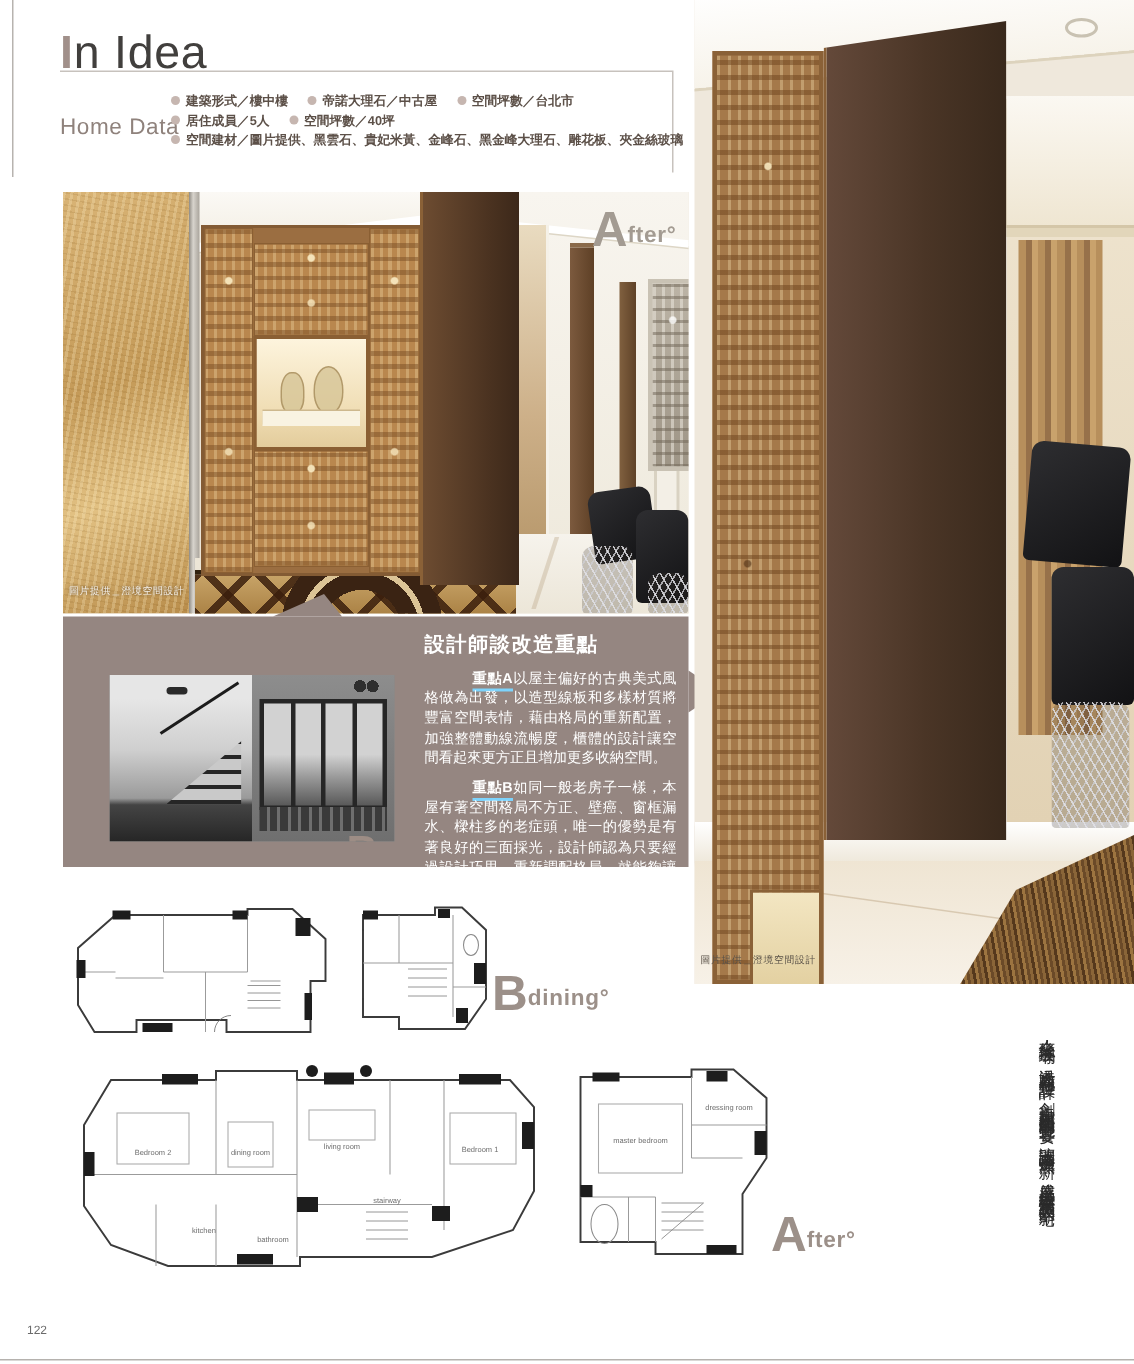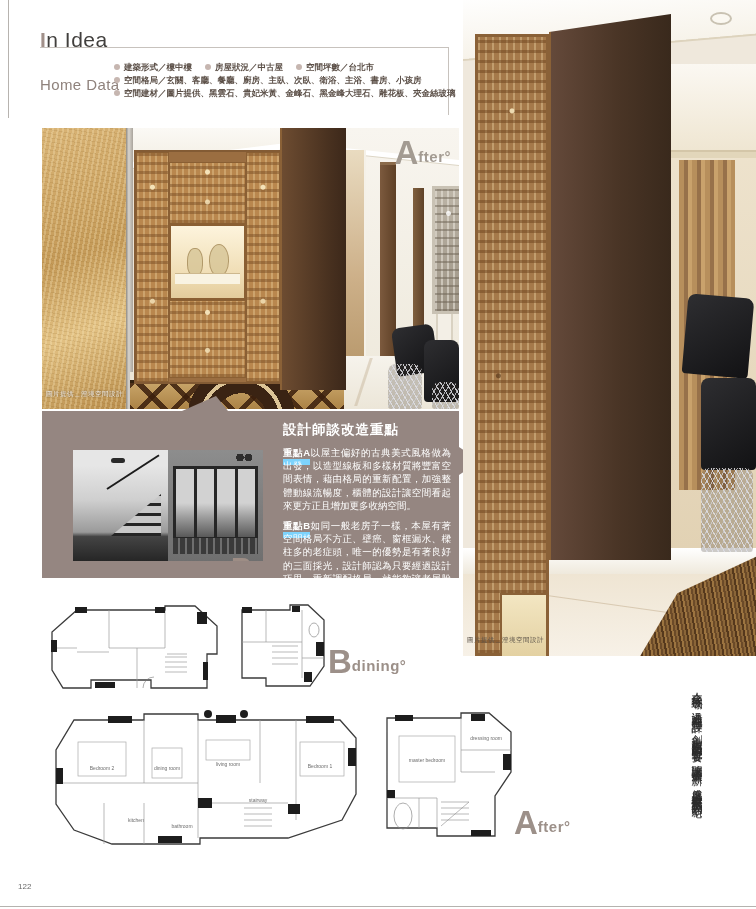--- a/index.html
+++ b/index.html
@@ -2,21 +2,21 @@
 <html><head>
 <meta charset="utf-8">
 <style>
   html,body{margin:0;padding:0;background:#fff;}
   #page{position:relative;width:756px;height:909px;background:#ffffff;overflow:hidden;
         font-family:"Liberation Sans","DejaVu Sans",sans-serif;}
   .abs{position:absolute;}
 
   
   #left-rule{left:8px;top:0;width:1px;height:118px;background:#b7b3af;}
-  #page-title{left:40px;top:28px;font-size:21px;color:#413f3d;letter-spacing:.5px;}
+  #page-title{left:40px;top:17px;font-size:31px;color:#413f3d;letter-spacing:.5px;}
   #page-title .initial{color:#a1908a;font-weight:600;}
   #title-rule{left:40px;top:47px;width:408px;height:1px;background:#c7c2bd;}
   #header-vrule{left:448px;top:47px;width:1px;height:68px;background:#c7c2bd;}
   #home-data-label{left:40px;top:76px;font-size:15px;color:#8f827c;letter-spacing:.4px;}
   #home-rows{left:114px;top:61px;width:336px;display:flex;flex-direction:column;gap:1px;}
   .hrow{display:flex;gap:13px;white-space:nowrap;}
   .hitem{display:flex;align-items:center;gap:4px;font-size:8.5px;font-weight:600;color:#5c5048;line-height:12px;}
   .bullet{width:6px;height:6px;border-radius:50%;background:#c6b6b0;flex:0 0 6px;}
 
   
@@ -102,21 +102,21 @@
   .bw-right{left:95px;top:0;width:95px;height:111px;background:linear-gradient(#8d8d8d,#6f6f6f);}
   .bw-window{left:5px;top:16px;width:85px;height:74px;background:#262626;display:flex;gap:3px;padding:3px;box-sizing:border-box;}
   .bw-pane{flex:1;background:linear-gradient(#d2d2d2 50%,#9a9a9a 72%,#595959);}
   .bw-radiator{left:5px;top:88px;width:85px;height:16px;background:repeating-linear-gradient(90deg,#3a3a3a 0 5px,#6e6e6e 5px 7px);}
   .bw-lamp{left:66px;top:3px;width:20px;height:9px;background:radial-gradient(circle at 30% 50%,#2e2e2e 0 4px,transparent 4px),radial-gradient(circle at 72% 50%,#2e2e2e 0 4px,transparent 4px);}
   #bw-before{left:158px;top:104px;color:#9d8d85;}
   #bw-before .big{font-size:29px;}
   #box-text{left:241px;top:10px;width:168px;color:#fff;}
   #box-title{font-size:13.5px;font-weight:700;letter-spacing:1px;margin:0 0 7px 0;}
   .box-para{font-size:9.5px;line-height:13.2px;text-align:justify;margin:0 0 7px 0;}
-  .box-para .lead{font-weight:700;border-bottom:6px solid #7dd3fc;padding-bottom:0.5px;}
+  .box-para .lead{font-weight:700;border-bottom:2px solid #7dd3fc;padding-bottom:0.5px;margin-left:32px;}
 
   
   .plan{background:#fff;}
   #plan-before-1{left:47px;top:602px;}
   #plan-before-2{left:232px;top:602px;}
   #plans-before-label{left:328px;top:645px;color:#9c9089;}
   #plan-after-1{left:48px;top:708px;}
   #plan-after-2{left:375px;top:710px;}
   #plans-after-label{left:514px;top:806px;color:#9c9089;}
   .plan svg text{font-family:"Liberation Sans","DejaVu Sans",sans-serif;font-size:5px;fill:#6d6d6d;text-anchor:middle;}
@@ -170,31 +170,35 @@
   <div class="abs" id="home-data-label">Home Data</div>
 
   <div class="abs" id="home-rows">
     <div class="hrow">
       <span class="hitem">
           <span class="bullet"></span>
           <span>建築形式／樓中樓</span>
         </span>
       <span class="hitem">
           <span class="bullet"></span>
-          <span>房屋狀況／中古屋</span>
+          <span>帝諾大理石／中古屋</span>
         </span>
       <span class="hitem">
           <span class="bullet"></span>
           <span>空間坪數／台北市</span>
         </span>
     </div>
     <div class="hrow">
       <span class="hitem">
           <span class="bullet"></span>
-          <span>空間格局／玄關、客廳、餐廳、廚房、主臥、次臥、衛浴、主浴、書房、小孩房</span>
+          <span>居住成員／5人</span>
+        </span>
+      <span class="hitem">
+          <span class="bullet"></span>
+          <span>空間坪數／40坪</span>
         </span>
     </div>
     <div class="hrow">
       <span class="hitem">
           <span class="bullet"></span>
           <span>空間建材／圖片提供、黑雲石、貴妃米黃、金峰石、黑金峰大理石、雕花板、夾金絲玻璃</span>
         </span>
     </div>
   </div>
 

